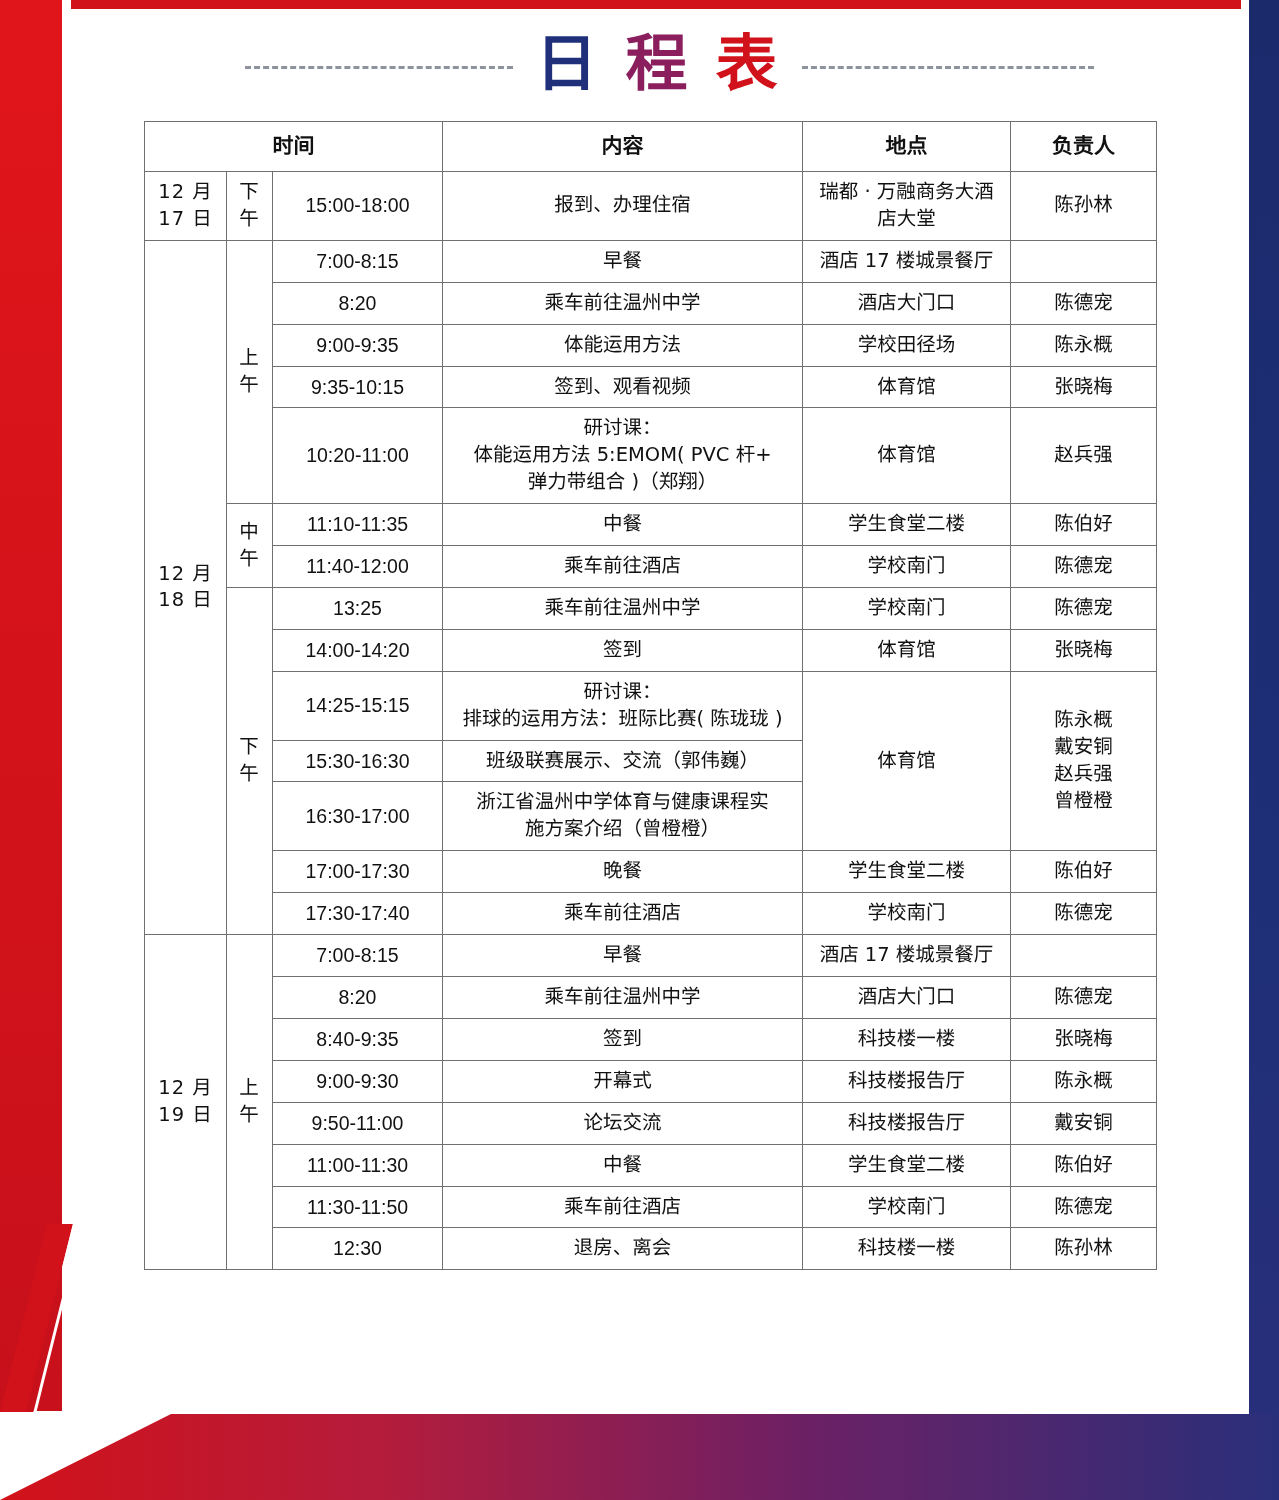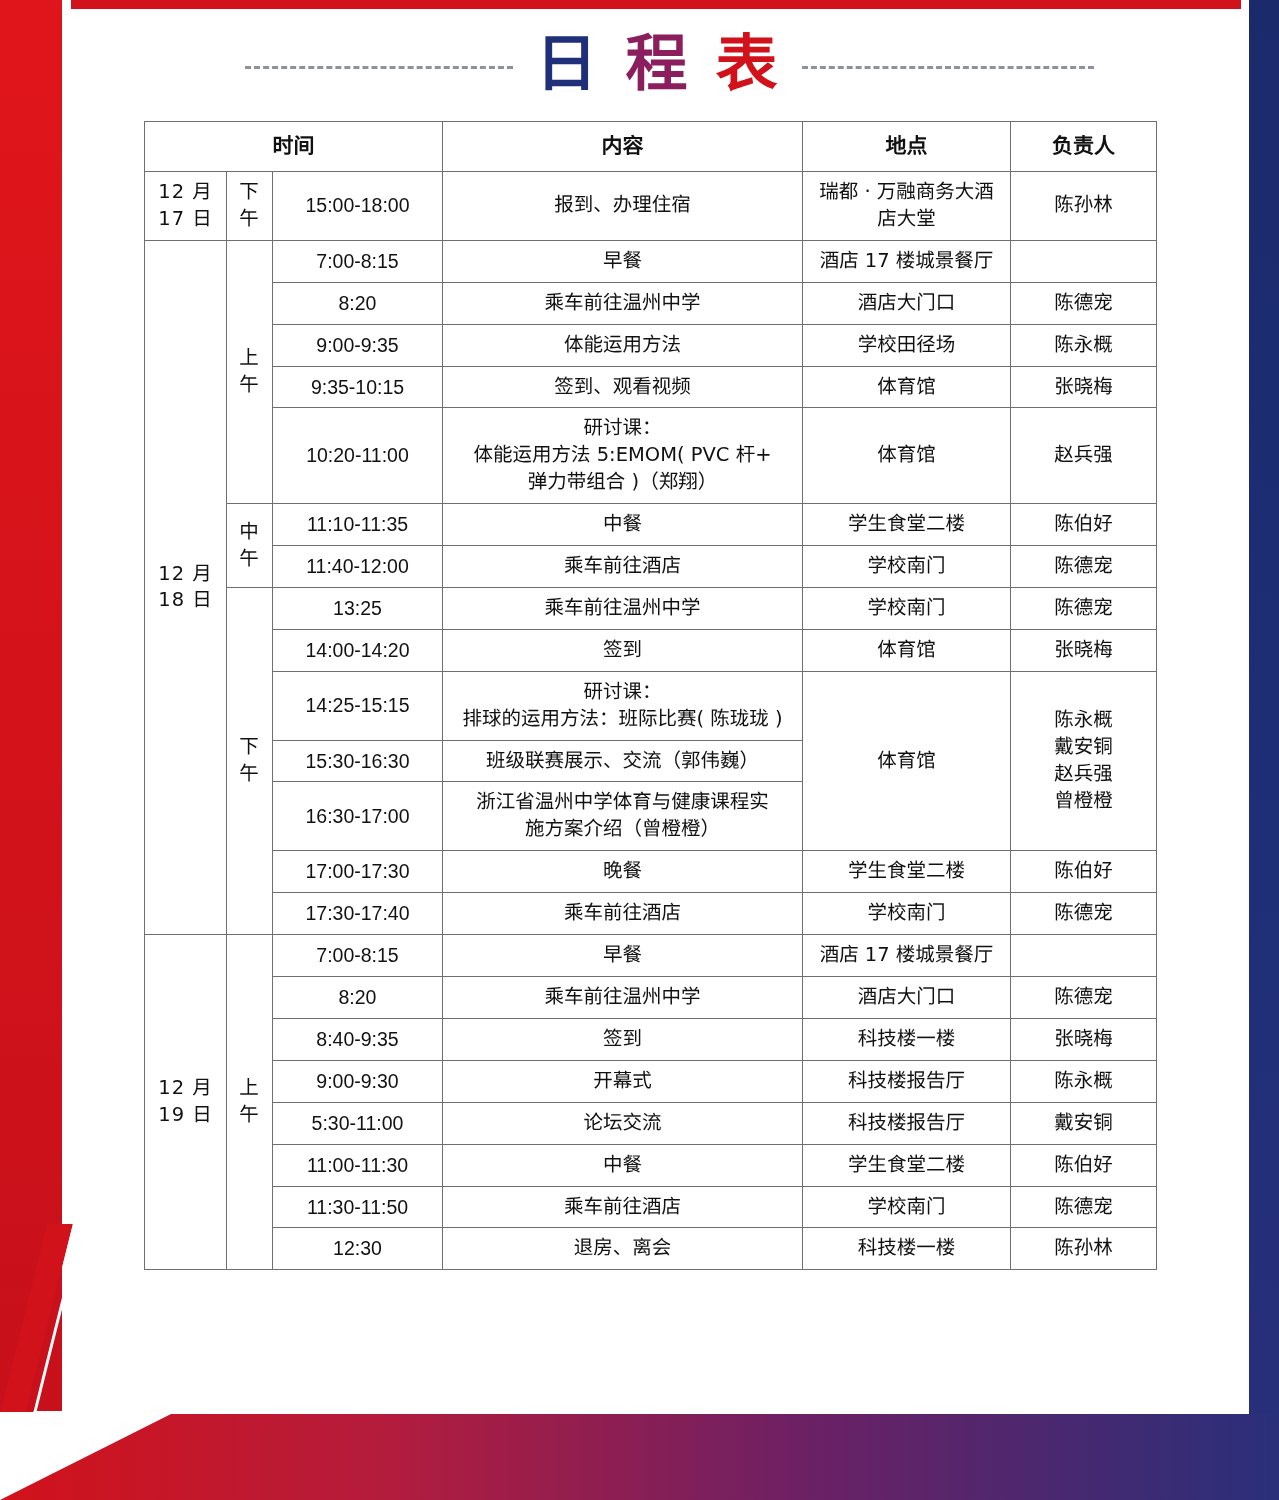--- a/index.html
+++ b/index.html
@@ -377,21 +377,21 @@
         <td>科技楼一楼</td>
         <td>张晓梅</td>
       </tr>
       <tr>
         <td class="num">9:00-9:30</td>
         <td>开幕式</td>
         <td>科技楼报告厅</td>
         <td>陈永概</td>
       </tr>
       <tr>
-        <td class="num">5:30-11:00</td>
+        <td class="num">9:50-11:00</td>
         <td>论坛交流</td>
         <td>科技楼报告厅</td>
         <td>戴安铜</td>
       </tr>
       <tr>
         <td class="num">11:00-11:30</td>
         <td>中餐</td>
         <td>学生食堂二楼</td>
         <td>陈伯好</td>
       </tr>

